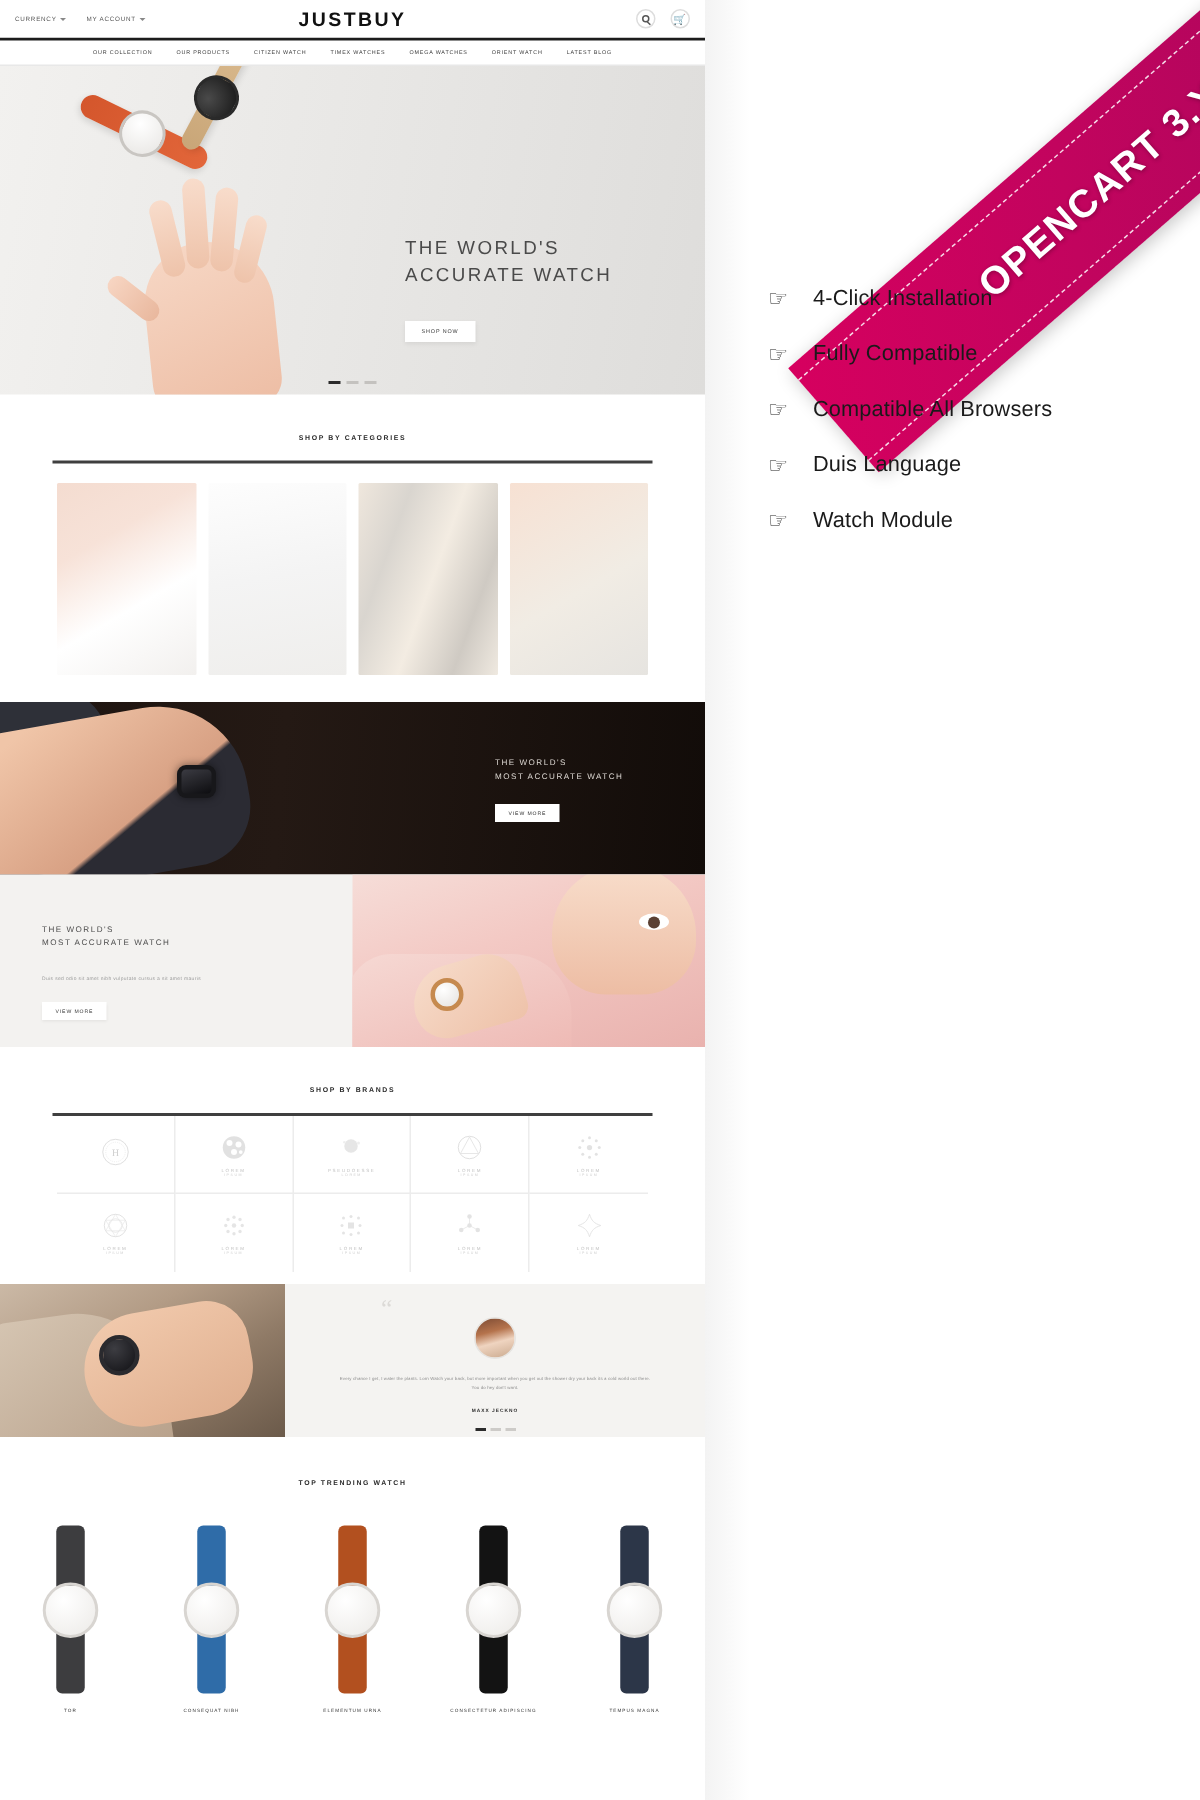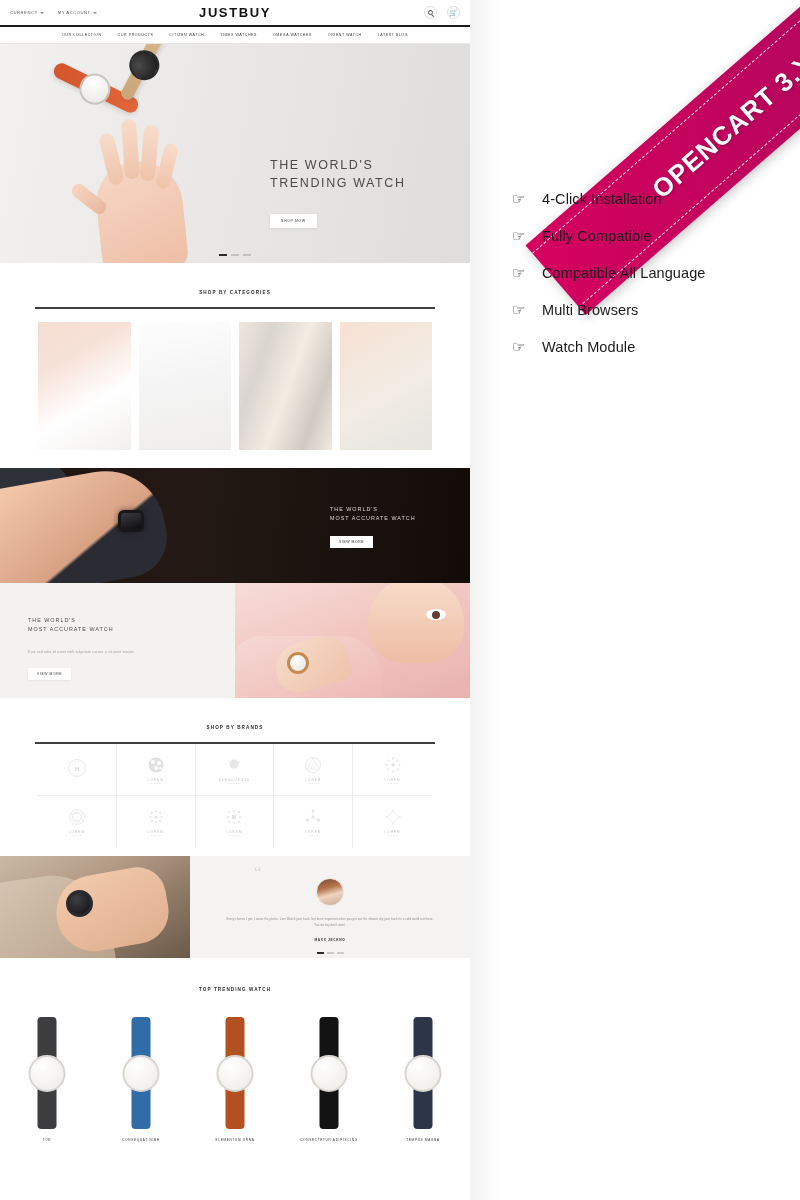--- a/index.html
+++ b/index.html
@@ -202,21 +202,21 @@
         <div class="finger f1"></div>
           <div class="finger f2"></div>
         <div class="finger f3"></div>
           <div class="finger f4"></div>
         <div class="finger thumb"></div>
       </div>
       <div class="watch-a"></div>
       <div class="watch-b"></div>
       <div class="hero-txt">
         <h1><span>THE WORLD'S</span><br>
-            <span>TRENDING WATCH</span></h1>
+            <span>ACCURATE WATCH</span></h1>
         <div class="hero-btn">SHOP NOW</div>
       </div>
       <div class="hero-dots">
         <i class="on"></i>
         <i></i>
         <i></i>
       </div>
     </div>
 
     <div class="sec-head">
@@ -481,25 +481,25 @@
       <div class="feat">
         <span class="feat-ic">☞</span>
         <span class="feat-lb">4-Click Installation</span>
       </div>
       <div class="feat">
         <span class="feat-ic">☞</span>
         <span class="feat-lb">Fully Compatible</span>
       </div>
       <div class="feat">
         <span class="feat-ic">☞</span>
-        <span class="feat-lb">Compatible All Language</span>
+        <span class="feat-lb">Compatible All Browsers</span>
       </div>
       <div class="feat">
         <span class="feat-ic">☞</span>
-        <span class="feat-lb">Multi Browsers</span>
+        <span class="feat-lb">Duis Language</span>
       </div>
       <div class="feat">
         <span class="feat-ic">☞</span>
         <span class="feat-lb">Watch Module</span>
       </div>
     </div>
 
   </div>
 </div>
 

